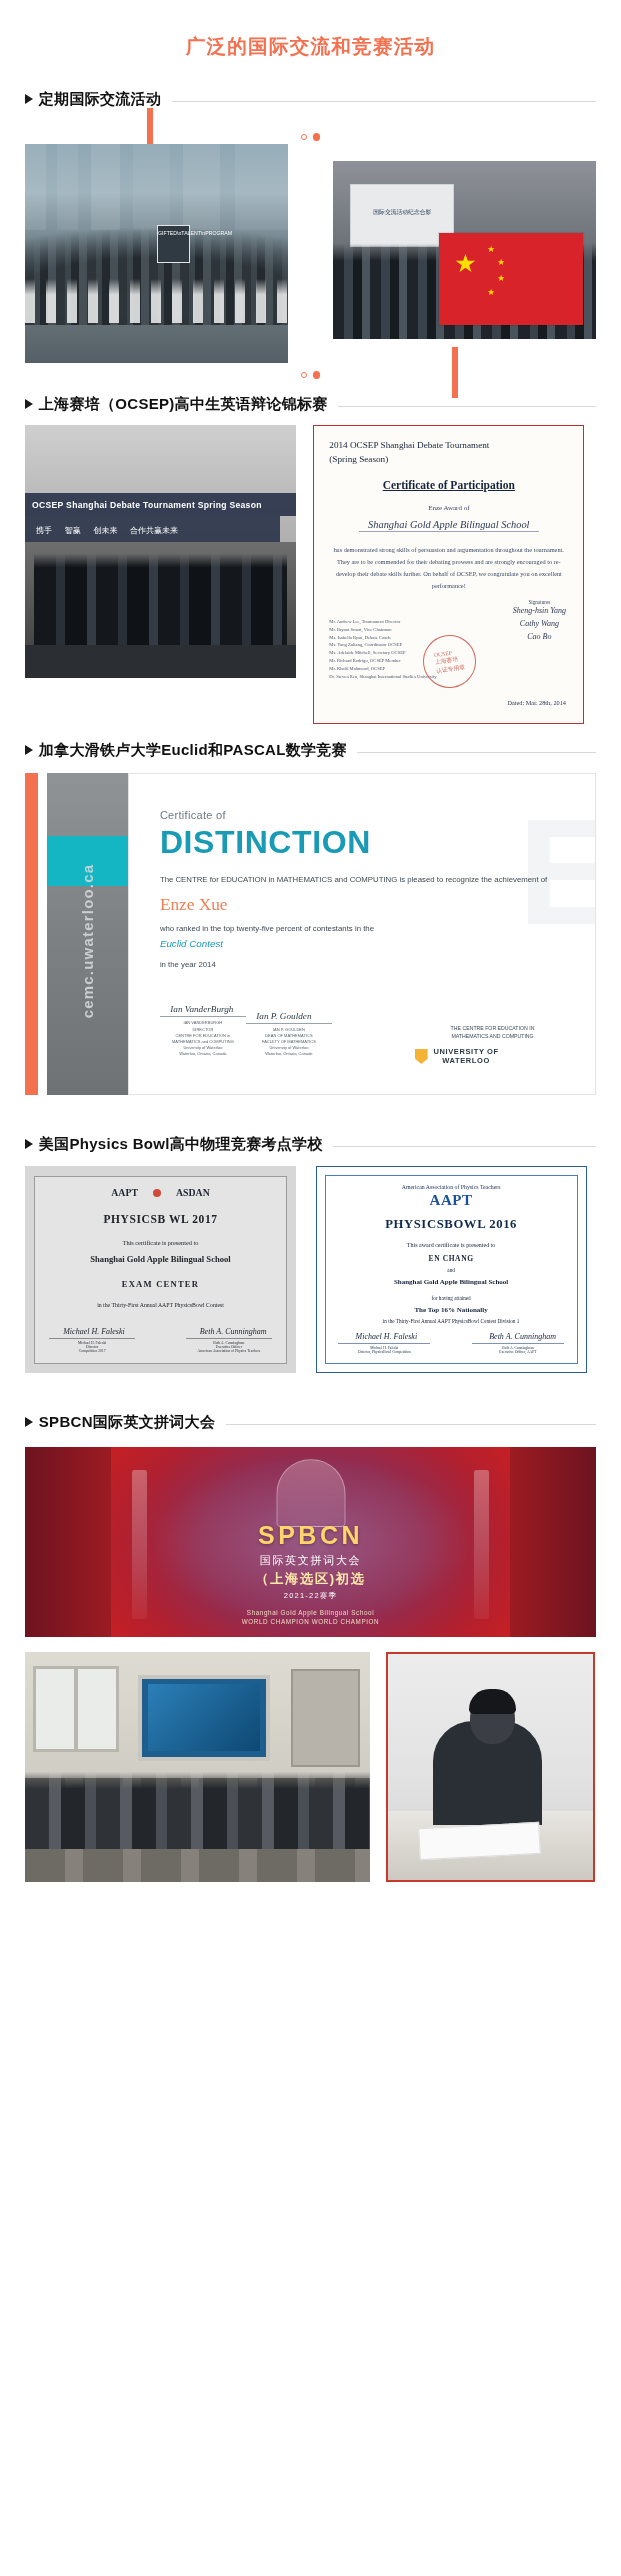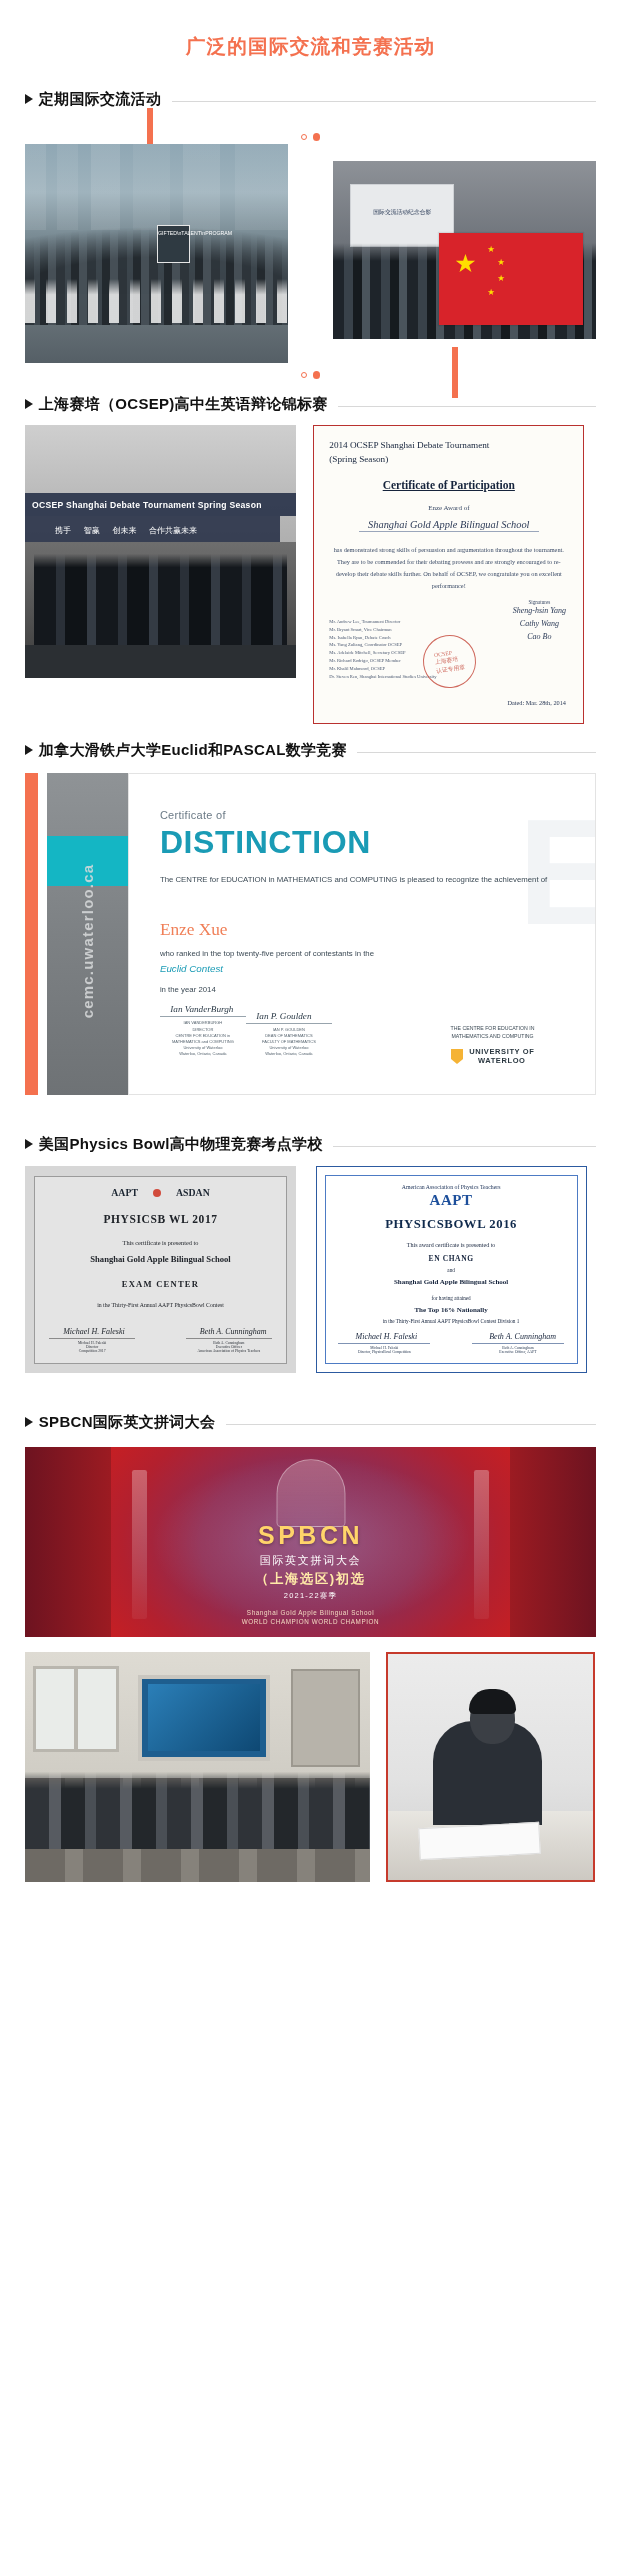--- a/index.html
+++ b/index.html
@@ -206,21 +206,21 @@
     position: absolute; left: 0; right: 0; top: 68px; height: 23px;
     background: rgba(35,45,70,.88);
     color: #fff; font-size: 8.6px; font-weight: bold;
     display: flex; align-items: center; padding-left: 7px;
     letter-spacing: 0.3px;
   }
   .ocsep-photo .band2 {
     position: absolute; left: 0; right: 16px; top: 91px; height: 28px;
     background: rgba(25,35,60,.8);
     color: #fff; font-size: 8px;
-    display: flex; align-items: center; gap: 12.7px; padding-left: 30px;
+    display: flex; align-items: center; gap: 12.7px; padding-left: 11px;
   }
   .ocsep-photo .stage {
     position: absolute; left: 0; right: 0; bottom: 0; height: 136px;
     background: linear-gradient(180deg, #6e6e6e, #3a3a3a);
   }
   .ocsep-photo .judges {
     position: absolute; left: 9.2px; right: 9.2px; bottom: 33px; height: 97px;
     background: repeating-linear-gradient(90deg,
       #14181d 0 22px, #2a3038 22px 31px, #0f1317 31px 53px, #343b44 53px 62px);
     -webkit-mask-image: linear-gradient(180deg, transparent 0 6%, #000 20% 100%);
@@ -365,21 +365,21 @@
   }
   .dist-cert .cof { font-size: 11px; color: #6b7a86; letter-spacing: 0.3px; position: relative; }
   .dist-cert .dist {
     font-size: 32px; font-weight: bold; color: #1a9bb5; letter-spacing: 0.6px;
     margin-top: 2.3px; position: relative;
   }
   .dist-cert .p1 {
     font-size: 7.8px; color: #3c4a55; margin-top: 12.7px; line-height: 1.7; position: relative;
   }
   .dist-cert .sname {
-    font-size: 17.3px; color: #f07f57; margin-top: 33px; position: relative;
+    font-size: 17.3px; color: #f07f57; margin-top: 8px; position: relative;
     font-family: "Liberation Serif", serif;
   }
   .dist-cert .p2 { font-size: 7.8px; color: #3c4a55; margin-top: 9px; position: relative; }
   .dist-cert .contest {
     font-size: 9.8px; color: #1a9bb5; margin-top: 5.8px; font-style: italic; position: relative;
   }
   .dist-cert .yr { font-size: 7.8px; color: #3c4a55; margin-top: 10.4px; position: relative; }
   .dist-cert .sigs {
     position: absolute; left: 31px; right: 31px; bottom: 37px;
     display: flex; align-items: flex-end;
@@ -394,21 +394,21 @@
     font-family: "Liberation Serif", serif; font-style: italic;
     font-size: 9.2px; color: #2b3a47;
   }
   .dist-cert .logos {
     position: absolute; right: 25px; bottom: 29px; text-align: center; width: 155px;
   }
   .dist-cert .logos .cemc {
     font-size: 5.2px; color: #3c4a55; line-height: 1.6; margin-bottom: 7px;
   }
   .dist-cert .logos .uw {
-    display: flex; align-items: center; justify-content: center; gap: 5.8px;
+    display: flex; align-items: center; justify-content: flex-start; gap: 5.8px;
     font-size: 7.5px; color: #2a3740; font-weight: bold; letter-spacing: 0.6px;
   }
   .dist-cert .logos .shield {
     width: 12.7px; height: 15px; background: #f5b335;
     clip-path: polygon(0 0, 100% 0, 100% 65%, 50% 100%, 0 65%);
   }
 
   
   .s4-row { display: flex; gap: 19.6px; padding-top: 7px; }
   .pb-cert {

